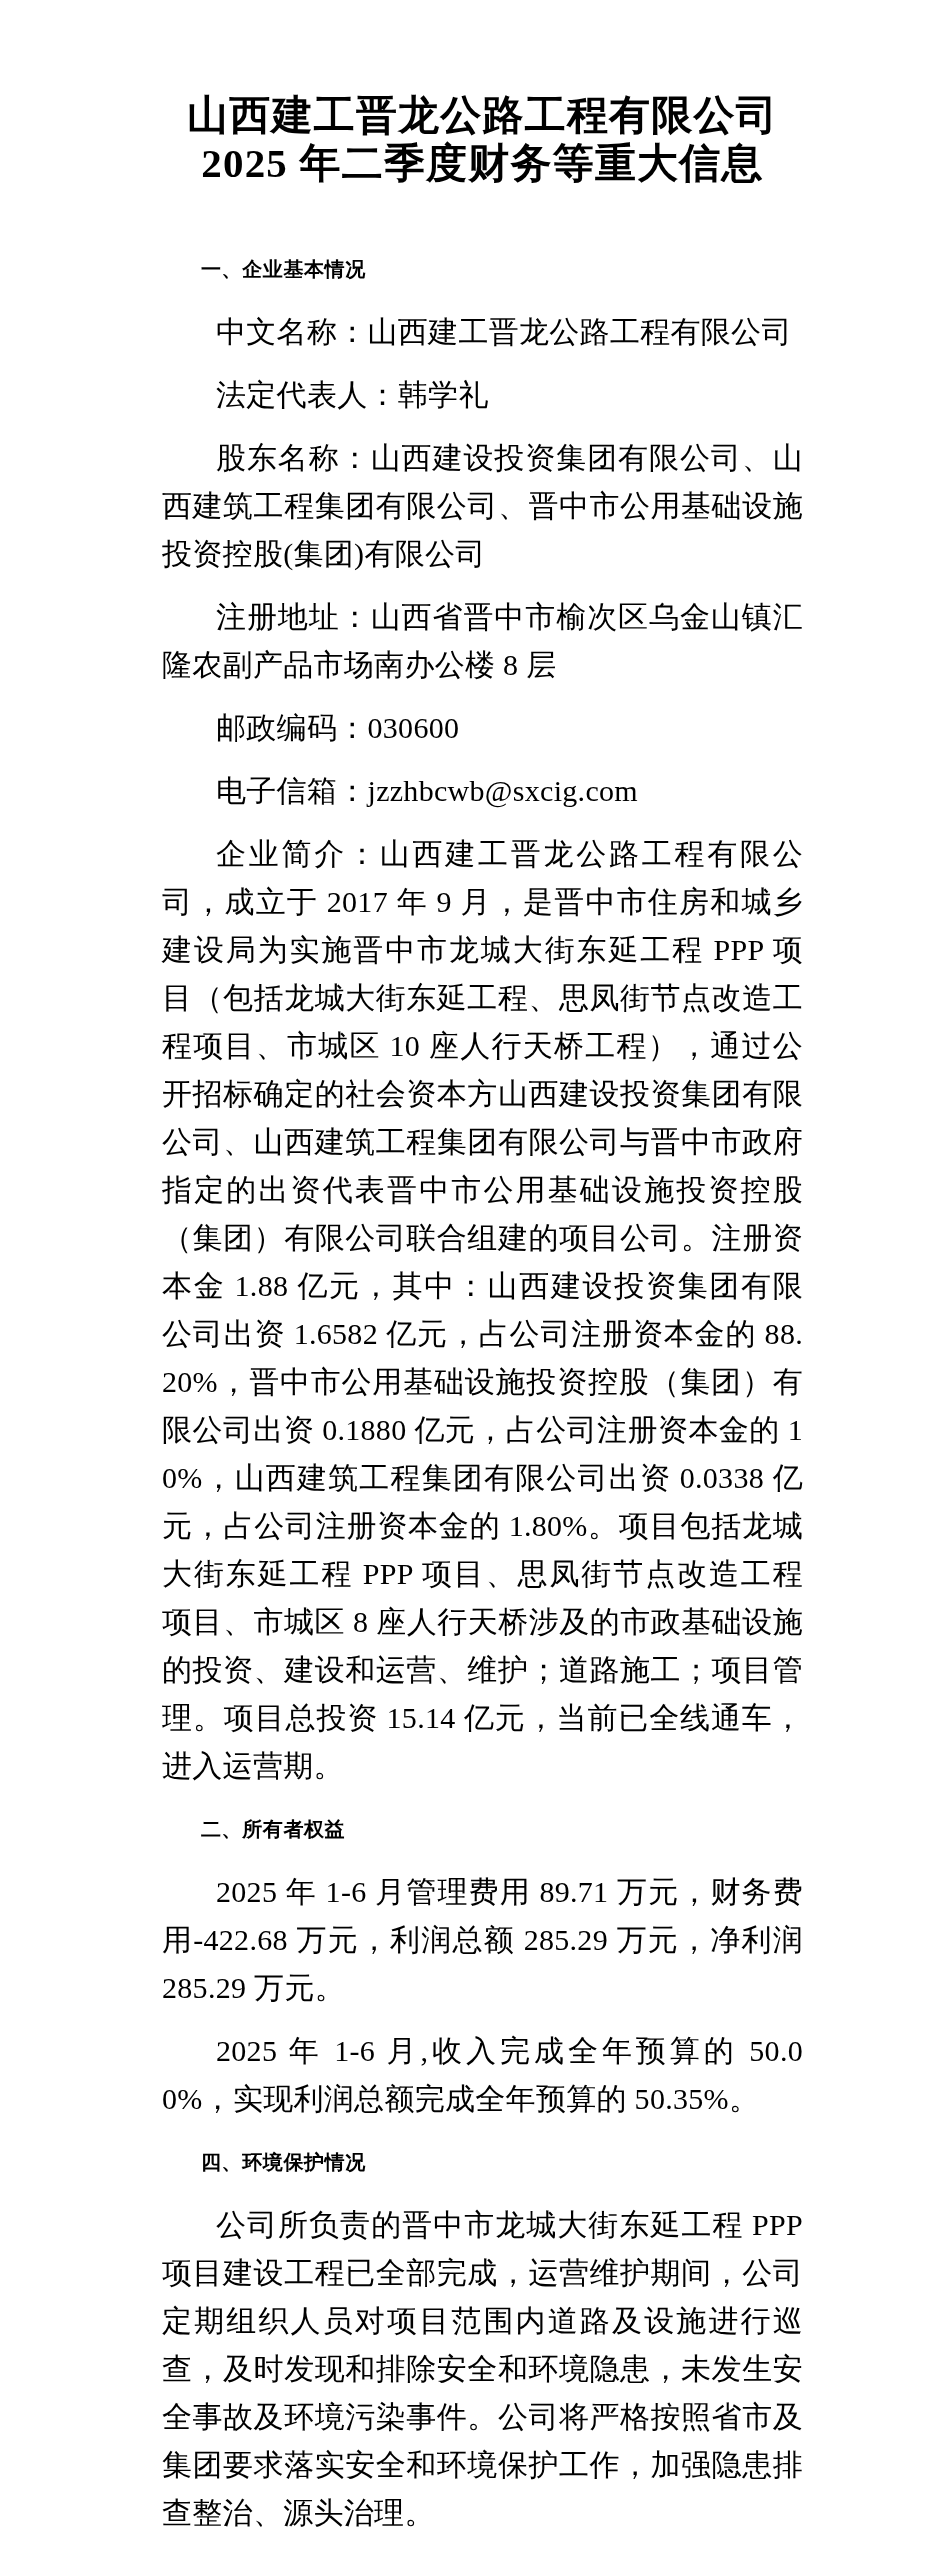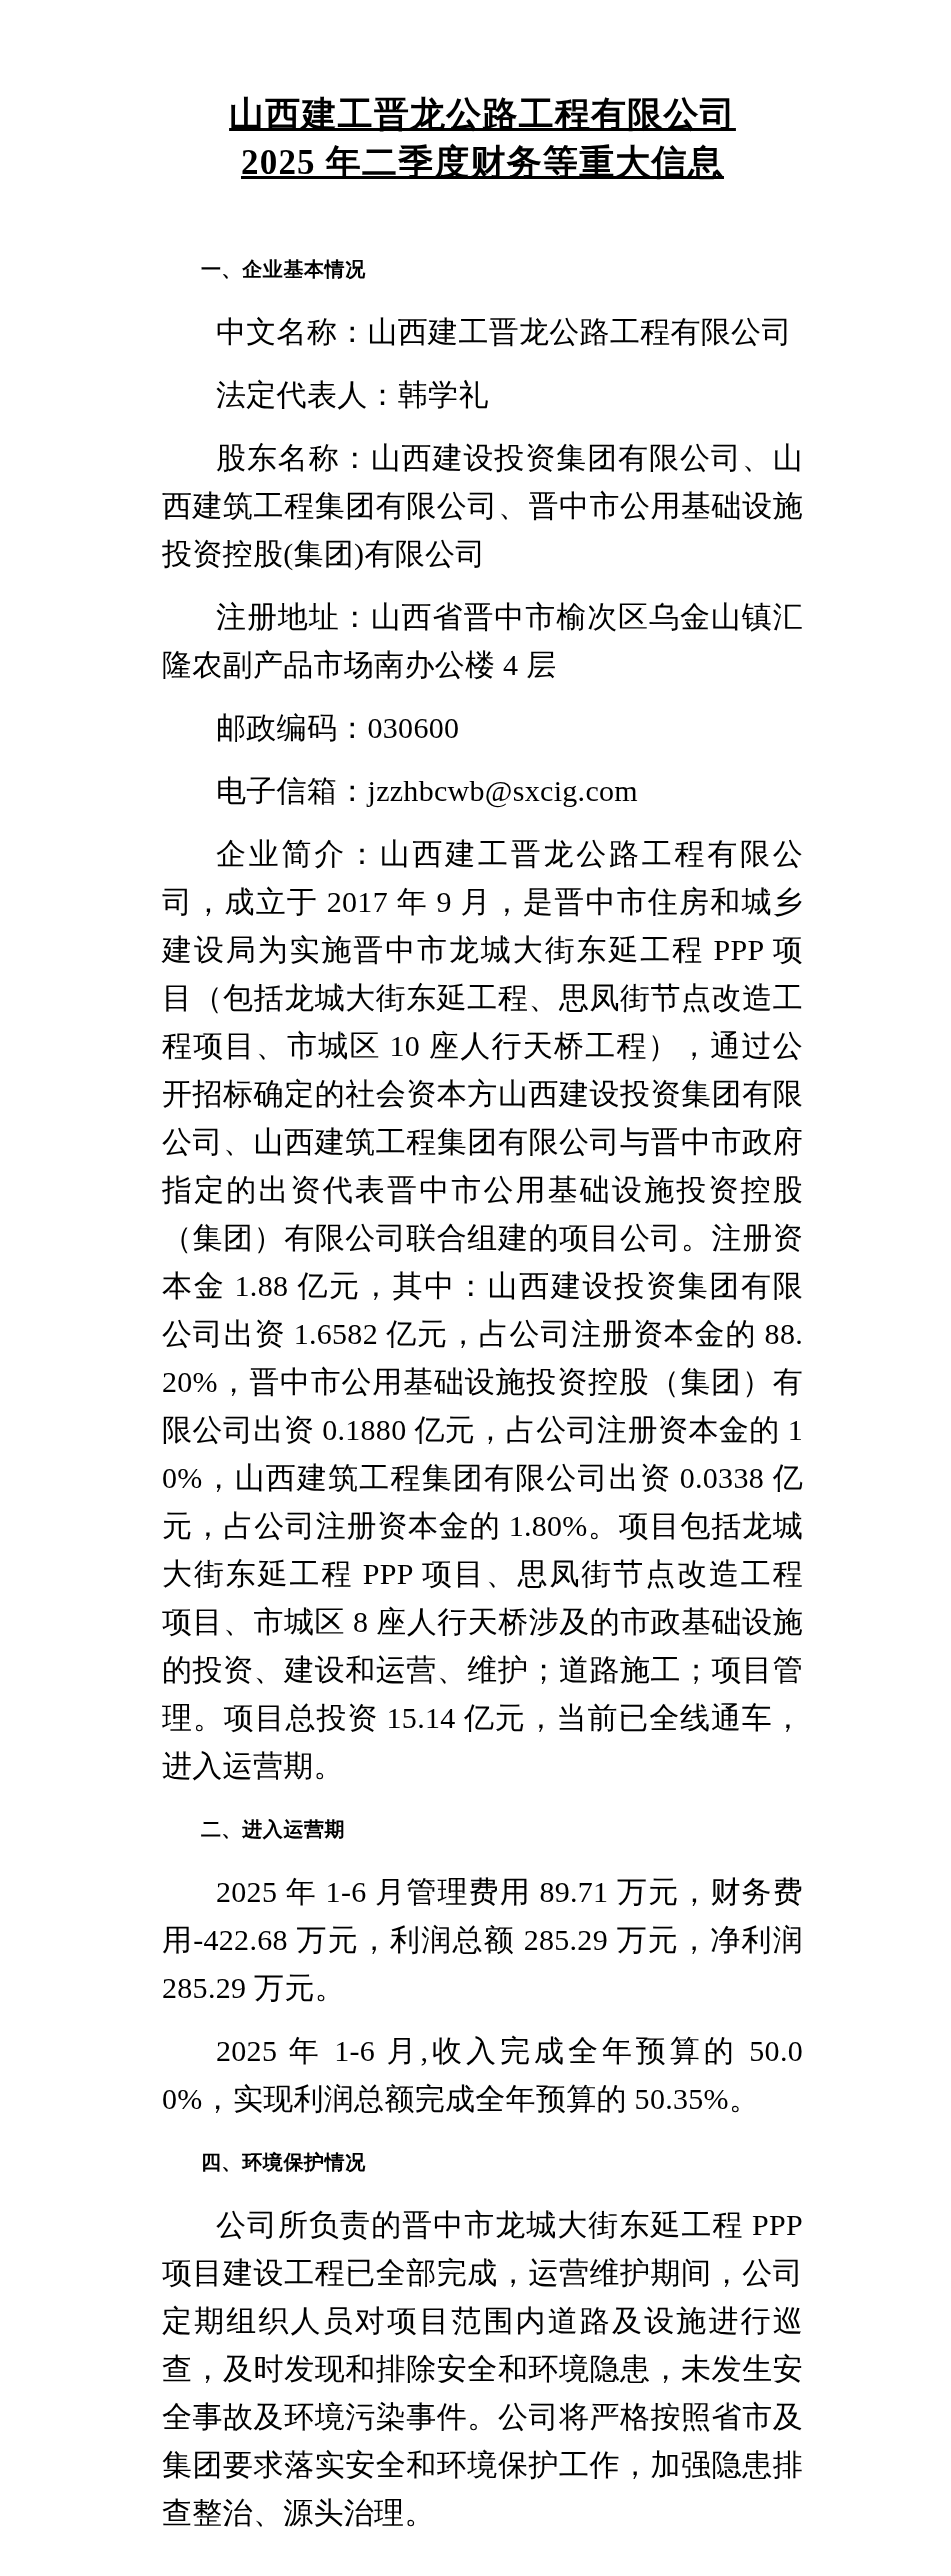--- a/index.html
+++ b/index.html
@@ -17,27 +17,26 @@
     overflow: hidden;
   }
   .content {
     position: absolute;
     left: 147px;
     top: 91px;
     width: 671px;
   }
   .doc-title {
     margin: 0 0 58px 0;
-    font-size: 35px;
+    font-size: 41px;
     line-height: 48px;
     font-weight: 700;
     text-align: center;
     font-family: "Liberation Serif", "DejaVu Serif", serif;
     letter-spacing: 1.2px;
-    text-decoration: underline;
   }
   .doc-title .title-line {
     display: block;
     white-space: nowrap;
   }
   .heading {
     margin: 0;
     font-size: 20px;
     line-height: 48px;
     font-weight: 700;
@@ -64,28 +63,28 @@
     <h1 class="doc-title">
       <span class="title-line">山西建工晋龙公路工程有限公司</span>
       <span class="title-line">2025 年二季度财务等重大信息</span>
     </h1>
 
     <section>
       <h2 class="heading">一、企业基本情况</h2>
       <p class="para">中文名称：山西建工晋龙公路工程有限公司</p>
       <p class="para">法定代表人：韩学礼</p>
       <p class="para">股东名称：山西建设投资集团有限公司、山西建筑工程集团有限公司、晋中市公用基础设施投资控股(集团)有限公司</p>
-      <p class="para">注册地址：山西省晋中市榆次区乌金山镇汇隆农副产品市场南办公楼 4 层</p>
+      <p class="para">注册地址：山西省晋中市榆次区乌金山镇汇隆农副产品市场南办公楼 8 层</p>
       <p class="para">邮政编码：030600</p>
       <p class="para">电子信箱：jzzhbcwb@sxcig.com</p>
       <p class="para">企业简介：山西建工晋龙公路工程有限公司，成立于 2017 年 9 月，是晋中市住房和城乡建设局为实施晋中市龙城大街东延工程 PPP 项目（包括龙城大街东延工程、思凤街节点改造工程项目、市城区 10 座人行天桥工程），通过公开招标确定的社会资本方山西建设投资集团有限公司、山西建筑工程集团有限公司与晋中市政府指定的出资代表晋中市公用基础设施投资控股（集团）有限公司联合组建的项目公司。注册资本金 1.88 亿元，其中：山西建设投资集团有限公司出资 1.6582 亿元，占公司注册资本金的 88.20%，晋中市公用基础设施投资控股（集团）有限公司出资 0.1880 亿元，占公司注册资本金的 10%，山西建筑工程集团有限公司出资 0.0338 亿元，占公司注册资本金的 1.80%。项目包括龙城大街东延工程 PPP 项目、思凤街节点改造工程项目、市城区 8 座人行天桥涉及的市政基础设施的投资、建设和运营、维护；道路施工；项目管理。项目总投资 15.14 亿元，当前已全线通车，进入运营期。</p>
     </section>
 
     <section>
-      <h2 class="heading">二、进入运营期</h2>
+      <h2 class="heading">二、所有者权益</h2>
       <p class="para">2025 年 1-6 月管理费用 89.71 万元，财务费用-422.68 万元，利润总额 285.29 万元，净利润 285.29 万元。</p>
     </section>
 
     <section>
       <p class="para">2025 年 1-6 月,收入完成全年预算的 50.00%，实现利润总额完成全年预算的 50.35%。</p>
     </section>
 
     <section>
       <h2 class="heading">四、环境保护情况</h2>
       <p class="para">公司所负责的晋中市龙城大街东延工程 PPP 项目建设工程已全部完成，运营维护期间，公司定期组织人员对项目范围内道路及设施进行巡查，及时发现和排除安全和环境隐患，未发生安全事故及环境污染事件。公司将严格按照省市及集团要求落实安全和环境保护工作，加强隐患排查整治、源头治理。</p>

